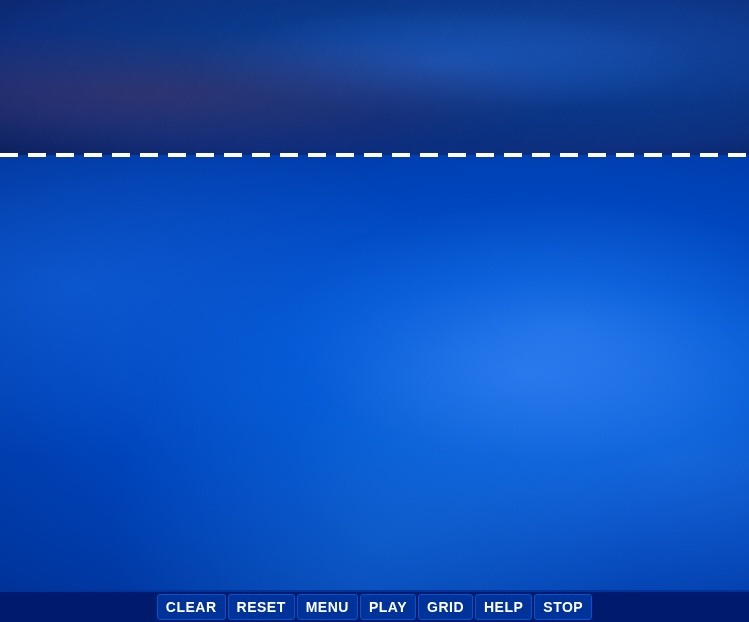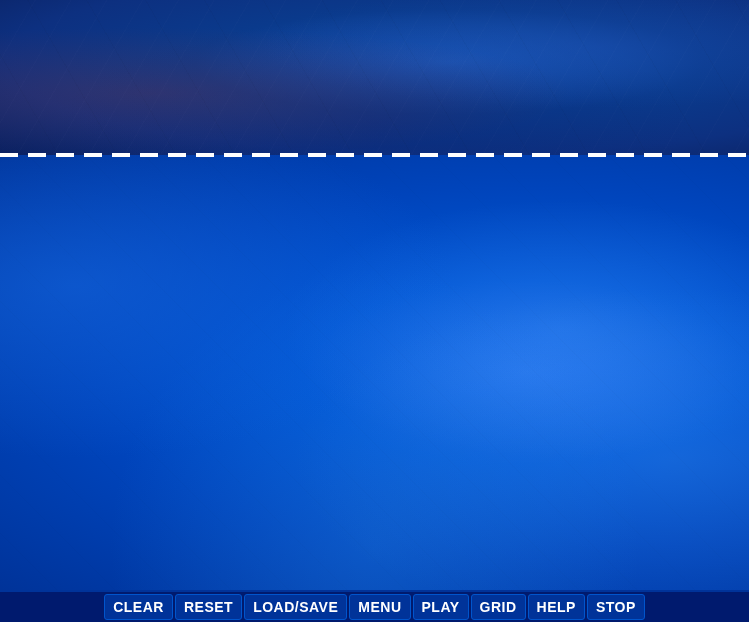--- a/index.html
+++ b/index.html
@@ -159,21 +159,20 @@
   <div id="canvas-area">
     <div class="bg-top"></div>
     <div class="bg-bottom"></div>
     <div class="dashed-line"></div>
   </div>
 
   <div id="toolbar">
 
   <button class="toolbar-btn">CLEAR</button>
       <button class="toolbar-btn">RESET</button>
-      <button class="toolbar-btn">LOAD/SAVE</button>
       <button class="toolbar-btn">MENU</button>
       <button class="toolbar-btn">PLAY</button>
       <button class="toolbar-btn">GRID</button>
       <button class="toolbar-btn">HELP</button>
       <button class="toolbar-btn">STOP</button>
     </div>
 
 </div>
 
 </body></html>

